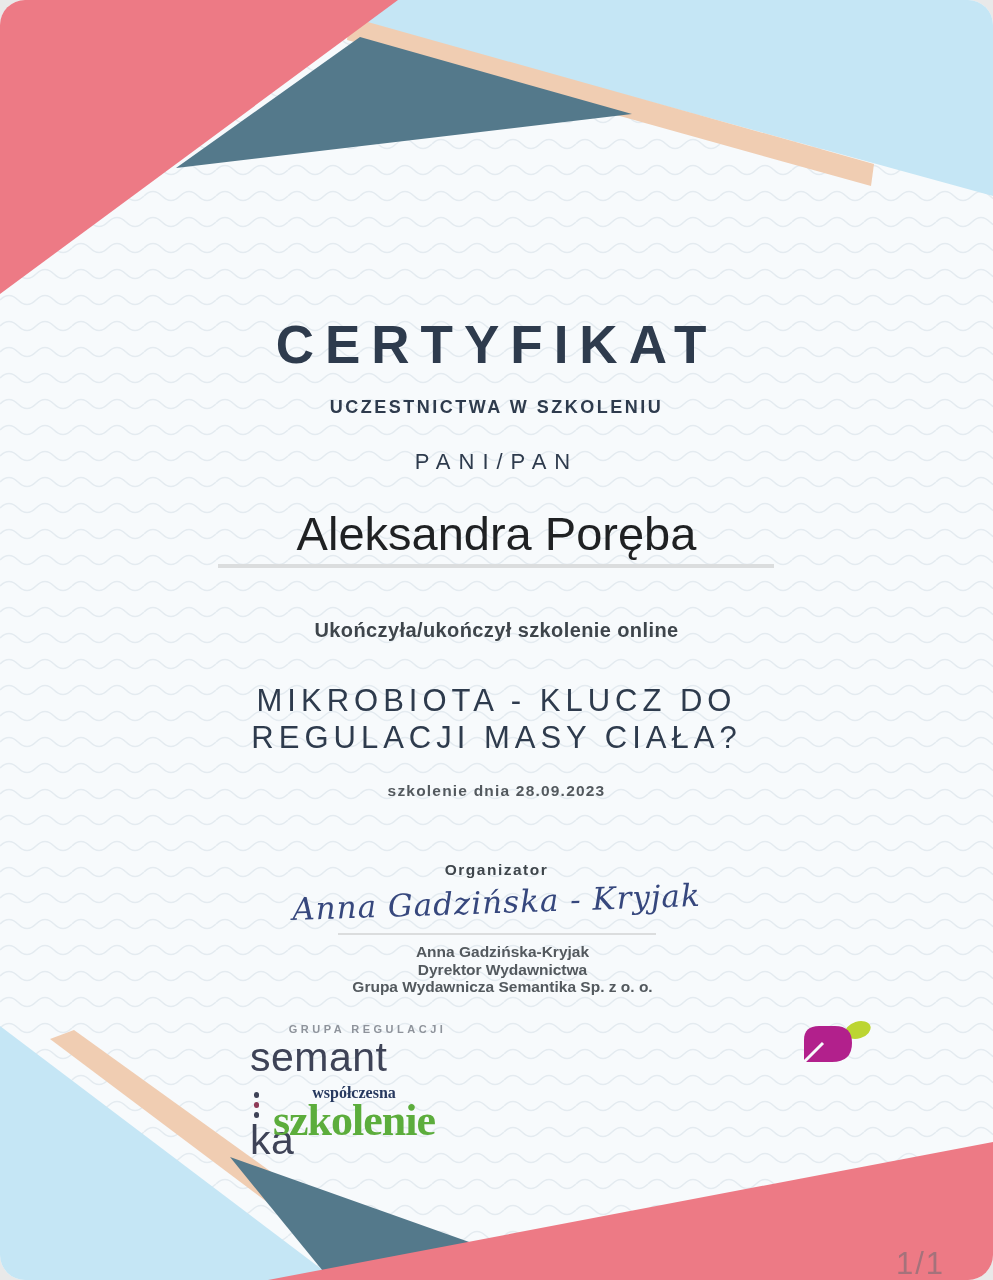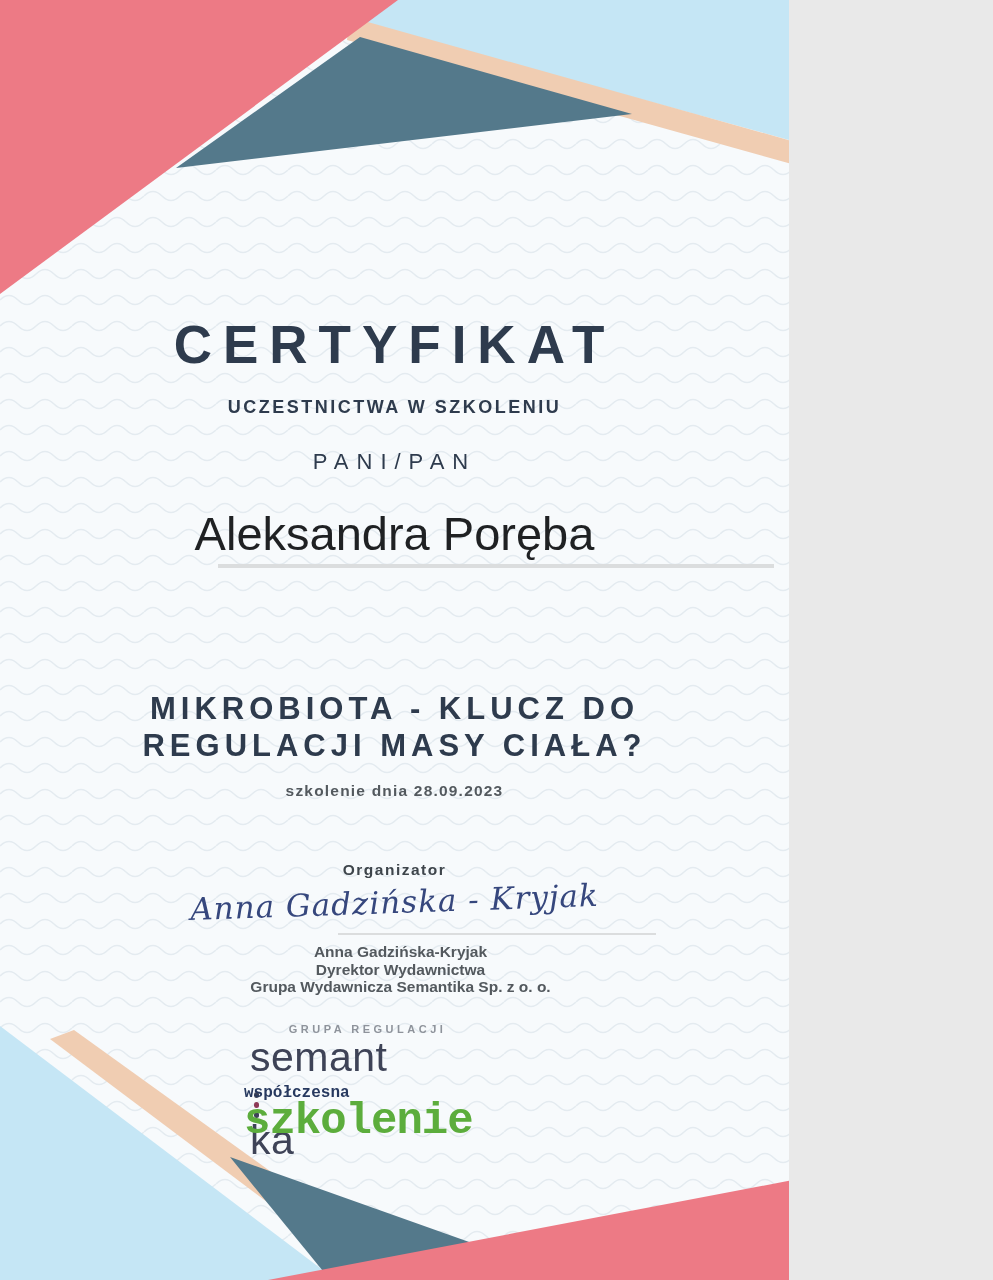--- a/index.html
+++ b/index.html
@@ -1,48 +1,49 @@
 <!DOCTYPE html>
 <html style="--coral: #ED7A85; --teal: #54798B; --peach: #F0CDB2; --light-blue: #C5E6F5; --paper: #F7FAFC; --wave-line: #E4EBF0; --navy: #2E3B4D; --dark-text: #1F2123; --gray-text: #3E454B; --gray-text-light: #53595E; --underline-gray: #DBDDDE; --signature-ink: #36477D; --semantika-navy: #3E4357; --semantika-dot-accent: #8E3A57; --semantika-gray: #8E939B; --biocodex-gray: #75787A; --biocodex-magenta: #B2208C; --biocodex-green: #BCD532; --dietetyka-green: #5CAD3C; --dietetyka-navy: #27395F; --page-indicator: #8D7078;"><head>
 <meta charset="utf-8">
 <style>
   html,body{margin:0;padding:0;background:#e9e9e9;}
   .page{
-    position:relative;width:789px;height:1280px;overflow:hidden;
+    position:relative;width:993px;height:1280px;overflow:hidden;
     background:var(--paper,#F7FAFC);
     font-family:"Liberation Sans",sans-serif;
+    border-radius:25px;
   }
   .bg{position:absolute;inset:0;display:block;}
   .abs{position:absolute;left:0;right:0;text-align:center;}
   .title{top:314px;font-size:53px;font-weight:600;letter-spacing:11px;color:var(--navy);}
   .subtitle{top:397px;font-size:18px;font-weight:700;letter-spacing:2.5px;color:var(--navy);}
   .salutation{top:449px;font-size:22px;font-weight:500;letter-spacing:8px;color:var(--navy);}
   .name{top:506px;font-size:47px;font-weight:400;color:var(--dark-text);letter-spacing:0;}
   .name-line{position:absolute;top:564px;left:218px;width:556px;height:4px;background:var(--underline-gray);}
   .completion{top:619px;font-size:20px;font-weight:700;letter-spacing:.4px;color:var(--gray-text);}
-  .course{top:682px;font-size:31px;font-weight:700;letter-spacing:5px;line-height:37px;color:var(--navy);margin-top:8px;}
+  .course{top:682px;font-size:31px;font-weight:400;letter-spacing:5px;line-height:37px;color:var(--navy);}
   .date{top:782px;font-size:15.5px;font-weight:700;letter-spacing:1.2px;color:var(--gray-text-light);}
   .organizer{top:861px;font-size:15.5px;font-weight:700;letter-spacing:1.5px;color:var(--gray-text);}
   .signature{top:884px;font-size:31px;font-family:"DejaVu Serif",serif;font-style:italic;
     color:var(--signature-ink);transform:rotate(-2deg);letter-spacing:1px;}
   .sig-line{position:absolute;top:933px;left:338px;width:318px;height:2px;background:var(--underline-gray);}
   .signer{top:943px;font-size:15.5px;font-weight:600;line-height:17.5px;color:var(--gray-text-light);padding-left:12px;}
   .semantika{position:absolute;left:250px;top:1023px;width:235px;text-align:center;}
   .sem-top{font-size:11px;font-weight:600;letter-spacing:3.5px;color:var(--semantika-gray);}
   .sem-word{display:flex;align-items:flex-start;justify-content:center;font-size:41px;line-height:44px;
     color:var(--semantika-navy);letter-spacing:.5px;flex-direction:column;}
   .sem-dots{display:inline-flex;flex-direction:column;gap:4.5px;margin:0 3.5px;padding-top:13px;}
   .sem-dots i{width:5.5px;height:5.5px;border-radius:50%;background:var(--semantika-navy);}
   .sem-dots i.mid{background:var(--semantika-dot-accent);}
   .biocodex{position:absolute;left:600px;top:1020px;width:290px;height:50px;}
   .bio-text{position:absolute;top:17px;left:0;font-size:30px;font-weight:500;letter-spacing:5px;
     color:var(--biocodex-gray);}
   .bio-mark{position:absolute;top:0;left:192px;}
-  .dietetyka{position:absolute;left:244px;top:1084px;width:220px;
-    font-family:Liberation Mono, monospace;}
+  .dietetyka{position:absolute;left:244px;top:1084px;width:220px;text-align:center;
+    font-family:Liberation Serif, serif;}
   .diet-top{font-size:16px;font-weight:700;color:var(--dietetyka-navy);margin-bottom:-5px;}
   .diet-word{font-size:44px;font-weight:700;color:var(--dietetyka-green);letter-spacing:-1px;line-height:48px;}
   .page-num{position:absolute;top:1246px;left:896px;font-size:31px;font-weight:400;letter-spacing:2px;
     color:var(--page-indicator);opacity:.75;}
 </style>
 </head>
 <body>
 
 <div class="page">
 
@@ -65,20 +66,21 @@
 
   <div class="abs title">CERTYFIKAT</div>
 
   <div class="abs subtitle">UCZESTNICTWA W SZKOLENIU</div>
 
   <div class="abs salutation">PANI/PAN</div>
 
   <div class="abs name">Aleksandra Poręba</div>
   <div class="name-line"></div>
 
+  <div class="abs completion">Ukończyła/ukończył szkolenie online</div>
 
   <div class="abs course">
     <div>MIKROBIOTA - KLUCZ DO</div>
     <div>REGULACJI MASY CIAŁA?</div>
   </div>
 
   <div class="abs date">szkolenie dnia 28.09.2023</div>
 
   <div class="abs organizer">Organizator</div>
 

